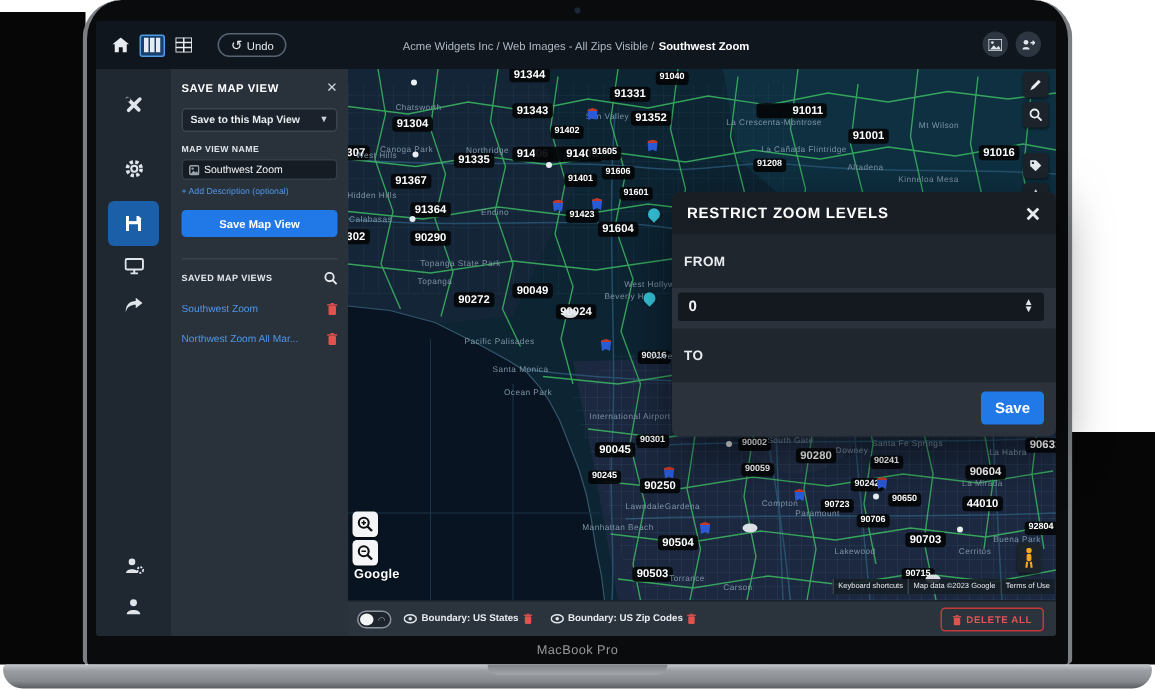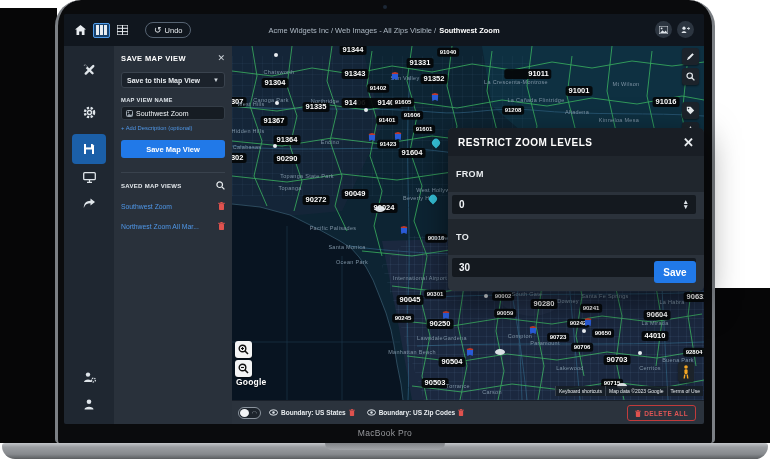--- a/index.html
+++ b/index.html
@@ -549,25 +549,19 @@
       <span class="modal-close">✕</span>
     </div>
     <div class="band">FROM</div>
     <div class="num-row">
       <div class="num-input">
         <span class="val">0</span>
         <span class="spin">▲<br>▼</span>
       </div>
     </div>
     <div class="band">TO</div>
-    <div class="num-row">
-      <div class="num-input">
-        <span class="val">30</span>
-        <span class="spin">▲<br>▼</span>
-      </div>
-    </div>
     <div class="modal-save">Save</div>
   </div>
 
   <div class="hinge-label">MacBook Pro</div>
   <div class="base"></div>
   <div class="base-notch"></div>
 </div>
 
 </body></html>

